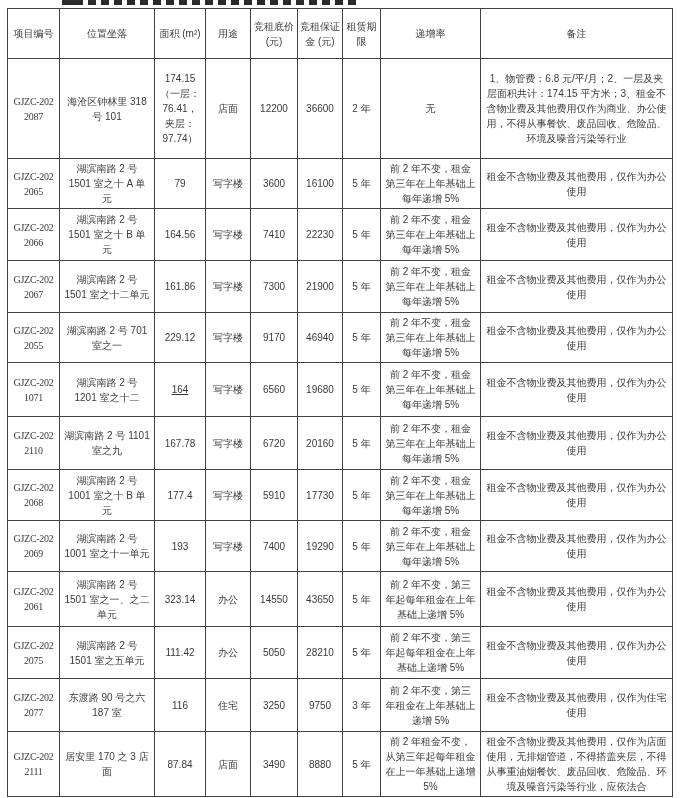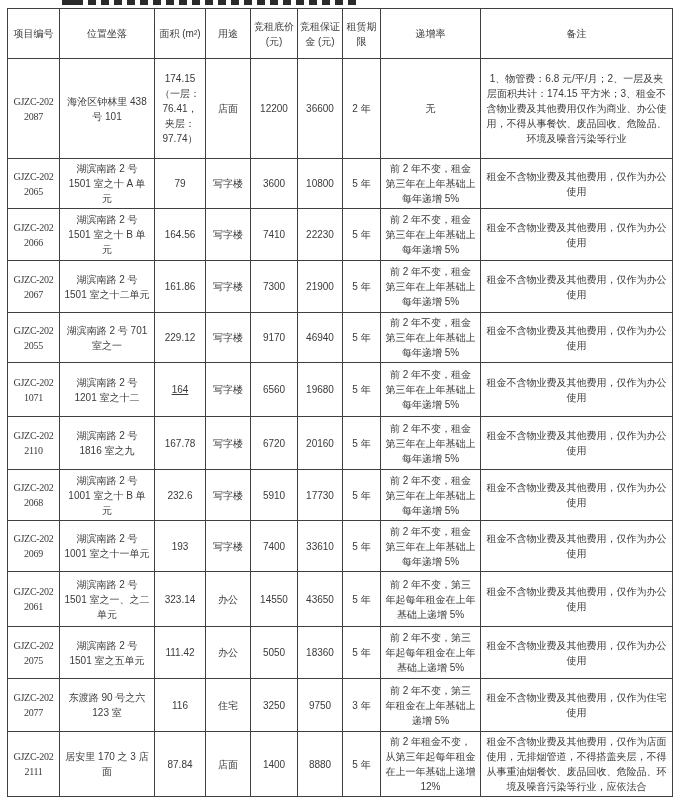--- a/index.html
+++ b/index.html
@@ -103,37 +103,37 @@
           <th>竞租保证金 (元)</th>
           <th>租赁期限</th>
           <th>递增率</th>
           <th>备注</th>
         </tr>
       </thead>
     <tbody>
         <tr style="height: 100px;">
           <td class="cell-id">GJZC-202
 2087</td>
-          <td class="cell-location">海沧区钟林里 438 号 101</td>
+          <td class="cell-location">海沧区钟林里 318 号 101</td>
           <td class="cell-area">174.15 （一层： 76.41， 夹层： 97.74）</td>
           <td class="cell-usage">店面</td>
           <td class="cell-price">12200</td>
           <td class="cell-deposit">36600</td>
           <td class="cell-term">2 年</td>
           <td class="cell-increase">无</td>
           <td class="cell-note">1、物管费：6.8 元/平/月；2、一层及夹层面积共计：174.15 平方米；3、租金不含物业费及其他费用仅作为商业、办公使用，不得从事餐饮、废品回收、危险品、环境及噪音污染等行业</td>
         </tr>
         <tr style="height: 48px;">
           <td class="cell-id">GJZC-202
 2065</td>
           <td class="cell-location">湖滨南路 2 号 1501 室之十 A 单元</td>
           <td class="cell-area">79</td>
           <td class="cell-usage">写字楼</td>
           <td class="cell-price">3600</td>
-          <td class="cell-deposit">10800</td>
+          <td class="cell-deposit">16100</td>
           <td class="cell-term">5 年</td>
           <td class="cell-increase">前 2 年不变，租金第三年在上年基础上每年递增 5%</td>
           <td class="cell-note">租金不含物业费及其他费用，仅作为办公使用</td>
         </tr>
         <tr style="height: 52px;">
           <td class="cell-id">GJZC-202
 2066</td>
           <td class="cell-location">湖滨南路 2 号 1501 室之十 B 单元</td>
           <td class="cell-area">164.56</td>
           <td class="cell-usage">写字楼</td>
@@ -175,49 +175,49 @@
           <td class="cell-usage">写字楼</td>
           <td class="cell-price">6560</td>
           <td class="cell-deposit">19680</td>
           <td class="cell-term">5 年</td>
           <td class="cell-increase">前 2 年不变，租金第三年在上年基础上每年递增 5%</td>
           <td class="cell-note">租金不含物业费及其他费用，仅作为办公使用</td>
         </tr>
         <tr style="height: 53px;">
           <td class="cell-id">GJZC-202
 2110</td>
-          <td class="cell-location">湖滨南路 2 号 1816 室之九</td>
+          <td class="cell-location">湖滨南路 2 号 1101 室之九</td>
           <td class="cell-area">167.78</td>
           <td class="cell-usage">写字楼</td>
           <td class="cell-price">6720</td>
           <td class="cell-deposit">20160</td>
           <td class="cell-term">5 年</td>
           <td class="cell-increase">前 2 年不变，租金第三年在上年基础上每年递增 5%</td>
           <td class="cell-note">租金不含物业费及其他费用，仅作为办公使用</td>
         </tr>
         <tr style="height: 51px;">
           <td class="cell-id">GJZC-202
 2068</td>
           <td class="cell-location">湖滨南路 2 号 1001 室之十 B 单元</td>
-          <td class="cell-area">232.6</td>
+          <td class="cell-area">177.4</td>
           <td class="cell-usage">写字楼</td>
           <td class="cell-price">5910</td>
           <td class="cell-deposit">17730</td>
           <td class="cell-term">5 年</td>
           <td class="cell-increase">前 2 年不变，租金第三年在上年基础上每年递增 5%</td>
           <td class="cell-note">租金不含物业费及其他费用，仅作为办公使用</td>
         </tr>
         <tr style="height: 51px;">
           <td class="cell-id">GJZC-202
 2069</td>
           <td class="cell-location">湖滨南路 2 号 1001 室之十一单元</td>
           <td class="cell-area">193</td>
           <td class="cell-usage">写字楼</td>
           <td class="cell-price">7400</td>
-          <td class="cell-deposit">33610</td>
+          <td class="cell-deposit">19290</td>
           <td class="cell-term">5 年</td>
           <td class="cell-increase">前 2 年不变，租金第三年在上年基础上每年递增 5%</td>
           <td class="cell-note">租金不含物业费及其他费用，仅作为办公使用</td>
         </tr>
         <tr style="height: 55px;">
           <td class="cell-id">GJZC-202
 2061</td>
           <td class="cell-location">湖滨南路 2 号 1501 室之一、之二单元</td>
           <td class="cell-area">323.14</td>
           <td class="cell-usage">办公</td>
@@ -227,44 +227,44 @@
           <td class="cell-increase">前 2 年不变，第三年起每年租金在上年基础上递增 5%</td>
           <td class="cell-note">租金不含物业费及其他费用，仅作为办公使用</td>
         </tr>
         <tr style="height: 52px;">
           <td class="cell-id">GJZC-202
 2075</td>
           <td class="cell-location">湖滨南路 2 号 1501 室之五单元</td>
           <td class="cell-area">111.42</td>
           <td class="cell-usage">办公</td>
           <td class="cell-price">5050</td>
-          <td class="cell-deposit">18360</td>
+          <td class="cell-deposit">28210</td>
           <td class="cell-term">5 年</td>
           <td class="cell-increase">前 2 年不变，第三年起每年租金在上年基础上递增 5%</td>
           <td class="cell-note">租金不含物业费及其他费用，仅作为办公使用</td>
         </tr>
         <tr style="height: 53px;">
           <td class="cell-id">GJZC-202
 2077</td>
-          <td class="cell-location">东渡路 90 号之六 123 室</td>
+          <td class="cell-location">东渡路 90 号之六 187 室</td>
           <td class="cell-area">116</td>
           <td class="cell-usage">住宅</td>
           <td class="cell-price">3250</td>
           <td class="cell-deposit">9750</td>
           <td class="cell-term">3 年</td>
           <td class="cell-increase">前 2 年不变，第三年租金在上年基础上递增 5%</td>
           <td class="cell-note">租金不含物业费及其他费用，仅作为住宅使用</td>
         </tr>
         <tr style="height: 62px;">
           <td class="cell-id">GJZC-202
 2111</td>
           <td class="cell-location">居安里 170 之 3 店面</td>
           <td class="cell-area">87.84</td>
           <td class="cell-usage">店面</td>
-          <td class="cell-price">1400</td>
+          <td class="cell-price">3490</td>
           <td class="cell-deposit">8880</td>
           <td class="cell-term">5 年</td>
-          <td class="cell-increase">前 2 年租金不变，从第三年起每年租金在上一年基础上递增 12%</td>
+          <td class="cell-increase">前 2 年租金不变，从第三年起每年租金在上一年基础上递增 5%</td>
           <td class="cell-note">租金不含物业费及其他费用，仅作为店面使用，无排烟管道，不得搭盖夹层，不得从事重油烟餐饮、废品回收、危险品、环境及噪音污染等行业，应依法合</td>
         </tr>
       </tbody>
   </table>
 </div>
 
 </body></html>

